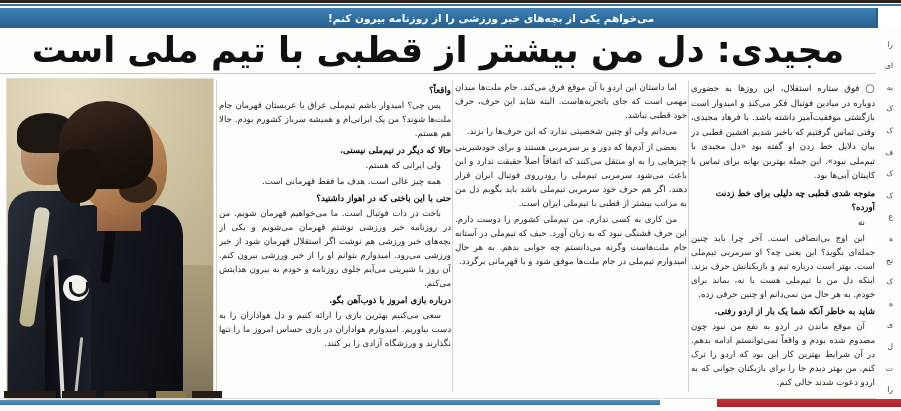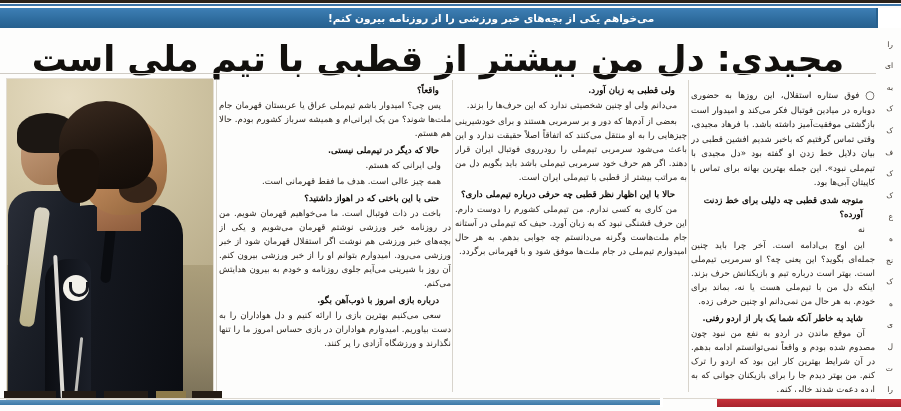--- a/index.html
+++ b/index.html
@@ -21,21 +21,21 @@
     background:linear-gradient(180deg,#3e7fb5 0%,#2f6d9f 55%,#27608e 100%);
     display:flex;align-items:center;justify-content:center;padding-left:45px;
   }
   .kicker-text{
     color:#ffffff;font-size:10.5px;font-weight:bold;letter-spacing:-0.2px;
     line-height:1;white-space:nowrap;text-align:center;
   }
 
   
   .headline-wrap{
-    position:absolute;left:0;top:38px;width:876px;height:42px;
+    position:absolute;left:0;top:29px;width:876px;height:42px;
     display:flex;align-items:center;justify-content:center;
   }
   .headline{
     font-size:35px;font-weight:bold;color:#12100d;white-space:nowrap;
     letter-spacing:-0.6px;line-height:1;
   }
 
   
   .head-rule{position:absolute;left:0;top:73px;width:876px;height:1px;background:#cfcbc4;}
 
@@ -96,24 +96,24 @@
   .col-sep{position:absolute;top:80px;width:1px;height:312px;background:#d8d4cc;}
 
   .p{
     font-size:8.6px;line-height:14px;text-align:justify;text-align-last:center;
     margin:0 0 2px 0;color:#211b14;
     font-family:"DejaVu Serif","Liberation Serif",serif;
   }
   .p.body{text-align:justify;text-align-last:right;text-indent:10px;}
   .q{
     font-size:8.6px;line-height:14px;font-weight:bold;color:#100d09;
-    margin:3px 12px 1px 0;text-align:right;
+    margin:3px 0 1px 0;text-align:right;
     font-family:"DejaVu Serif","Liberation Serif",serif;
   }
-  .lead{font-size:8.6px;line-height:14.5px;text-align:justify;text-align-last:right;margin:8px 0 2px 0;
+  .lead{font-size:8.6px;line-height:14.5px;text-align:justify;text-align-last:right;margin:1px 0 2px 0;
     font-family:"DejaVu Serif","Liberation Serif",serif;}
 
   
   .edge-col{
     position:absolute;left:878px;top:8px;width:23px;height:395px;overflow:hidden;
     background:#fdfdfc;
   }
   .edge-col .e{
     font-size:7.6px;line-height:13.6px;color:#3a332b;text-align:right;
     font-family:"DejaVu Serif","Liberation Serif",serif;white-space:nowrap;
@@ -173,32 +173,31 @@
 
   <div class="col-sep" style="left:216px"></div>
   <div class="col-sep" style="left:452px"></div>
   <div class="col-sep" style="left:688px"></div>
 
   <div class="col c3">
     <p class="lead">◯ فوق ستاره استقلال، این روزها به حضوری دوباره در میادین فوتبال فکر می‌کند و امیدوار است بازگشتی موفقیت‌آمیز داشته باشد. با فرهاد مجیدی، وقتی تماس گرفتیم که باخبر شدیم افشین قطبی در بیان دلایل خط زدن او گفته بود «دل مجیدی با تیم‌ملی نبود». این جمله بهترین بهانه برای تماس با کاپیتان آبی‌ها بود.</p>
     <div id="blocks-c3">
         <p class="q">متوجه شدی قطبی چه دلیلی برای خط زدنت آورده؟</p>
         <p class="p body">نه</p>
-        <p class="p body">این اوج بی‌ادامه است. آخر چرا باید چنین جمله‌ای بگوید؟ این یعنی چه؟ او سرمربی تیم‌ملی است. بهتر است درباره تیم و بازیکنانش حرف بزند. اینکه دل من با تیم‌ملی هست یا نه، بماند برای خودم. به هر حال من نمی‌دانم او چنین حرفی زده.</p>
+        <p class="p body">این اوج بی‌انصافی است. آخر چرا باید چنین جمله‌ای بگوید؟ این یعنی چه؟ او سرمربی تیم‌ملی است. بهتر است درباره تیم و بازیکنانش حرف بزند. اینکه دل من با تیم‌ملی هست یا نه، بماند برای خودم. به هر حال من نمی‌دانم او چنین حرفی زده.</p>
         <p class="q">شاید به خاطر آنکه شما یک بار از اردو رفتی.</p>
         <p class="p body">آن موقع ماندن در اردو به نفع من نبود چون مصدوم شده بودم و واقعاً نمی‌توانستم ادامه بدهم. در آن شرایط بهترین کار این بود که اردو را ترک کنم. من بهتر دیدم جا را برای بازیکنان جوانی که به اردو دعوت شدند خالی کنم.</p>
       </div>
   </div>
 
   <div class="col c2">
     <div id="blocks-c2">
-        <p class="q">ولی قطبی به زبان آورد.</p>
+        <p class="p body">اما داستان این اردو با آن موقع فرق می‌کند. جام ملت‌ها میدان مهمی است که جای باتجربه‌هاست. البته شاید این حرف، حرف خود قطبی نباشد.</p>
         <p class="p body">می‌دانم ولی او چنین شخصیتی ندارد که این حرف‌ها را بزند.</p>
         <p class="p body">بعضی از آدم‌ها که دور و بر سرمربی هستند و برای خودشیرینی چیزهایی را به او منتقل می‌کنند که اتفاقاً اصلاً حقیقت ندارد و این باعث می‌شود سرمربی تیم‌ملی را رودرروی فوتبال ایران قرار دهند. اگر هم حرف خود سرمربی تیم‌ملی باشد باید بگویم دل من به مراتب بیشتر از قطبی با تیم‌ملی ایران است.</p>
-        <p class="q">حالا با این اظهار نظر قطبی چه حرفی درباره تیم‌ملی داری؟</p>
         <p class="p body">من کاری به کسی ندارم. من تیم‌ملی کشورم را دوست دارم. این حرف قشنگی نبود که به زبان آورد. حیف که تیم‌ملی در آستانه جام ملت‌هاست وگرنه می‌دانستم چه جوابی بدهم. به هر حال امیدوارم تیم‌ملی در جام ملت‌ها موفق شود و با قهرمانی برگردد.</p>
       </div>
   </div>
 
   <div class="col c1">
     <div id="blocks-c1">
         <p class="q">واقعاً؟</p>
         <p class="p body">پس چی؟ امیدوار باشم تیم‌ملی عراق یا عربستان قهرمان جام ملت‌ها شوند؟ من یک ایرانی‌ام و همیشه سرباز کشورم بودم. حالا هم هستم.</p>
         <p class="q">حالا که دیگر در تیم‌ملی نیستی.</p>
         <p class="p body">ولی ایرانی که هستم.</p>

